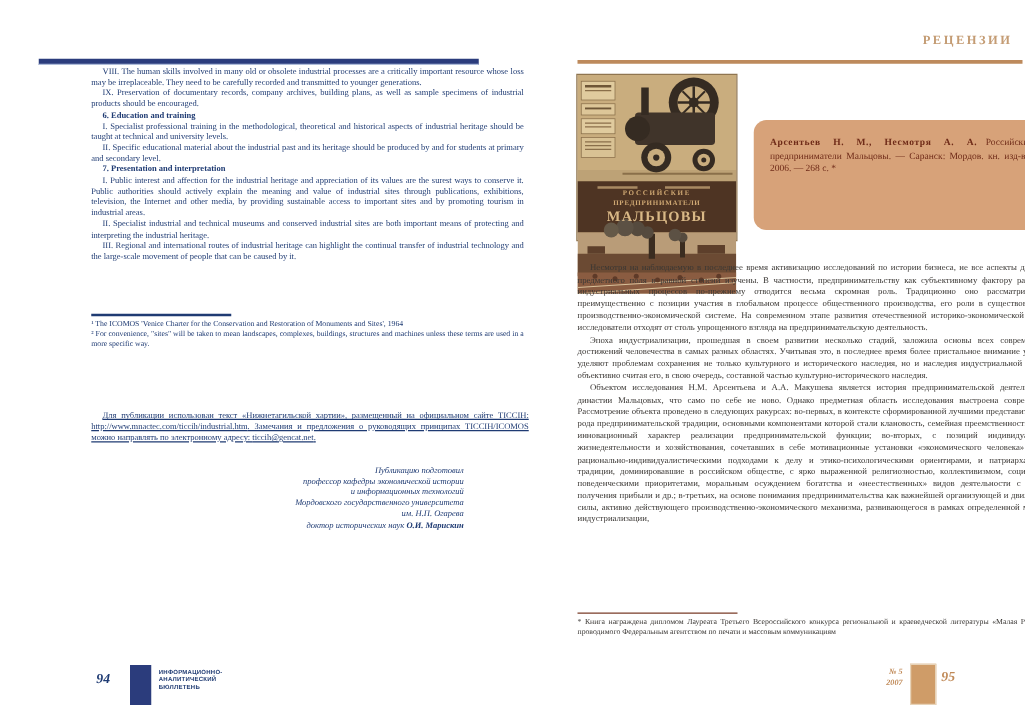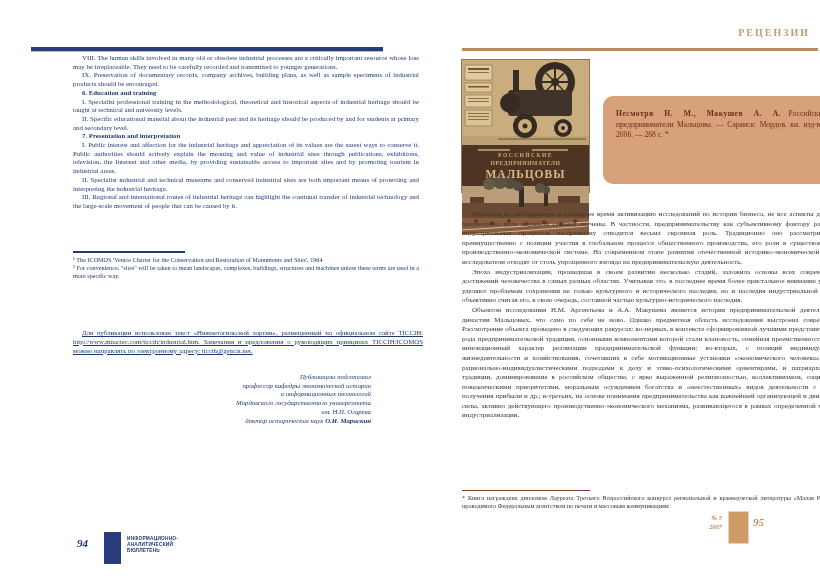--- a/index.html
+++ b/index.html
@@ -41,21 +41,21 @@
   
   .citation{position:absolute;left:141px;top:96px;width:235px;height:88px;background:#d7a279;border-radius:10px;}
   .citation-inner{position:absolute;left:13px;top:13px;width:210px;color:#6f2b18;font-size:7.6px;line-height:10.5px;text-align:justify;}
   .citation-inner .authors{font-weight:bold;letter-spacing:.5px;word-spacing:2.5px;}
 
   .rp-body{position:absolute;left:0;top:210px;width:378px;color:#3a3734;font-size:7px;line-height:9.6px;text-align:justify;}
   .rp-body p{margin:0;text-indent:10px;}
   .rp-fnrule{position:absolute;left:0;top:490px;width:128px;height:1px;background:#7a3c28;}
   .rp-footnote{position:absolute;left:0;top:494px;width:378px;color:#3a3734;font-size:6.2px;line-height:8px;text-align:justify;}
 
-  .footer-right{position:absolute;left:660px;top:508px;width:130px;height:42px;}
+  .footer-right{position:absolute;left:660px;top:528px;width:130px;height:42px;}
   .fr-issue{position:absolute;left:0;top:6px;width:62px;text-align:right;color:#c08a58;font-size:6.5px;line-height:8.5px;font-weight:bold;font-style:italic;}
   .fr-rect{position:absolute;left:68px;top:3px;width:19px;height:31px;background:#cf9c68;border:1px solid #e7d3b8;}
   .fr-num{position:absolute;left:93px;top:8px;color:#c08a58;font-size:11px;font-style:italic;font-weight:bold;}
 </style>
 </head>
 <body>
 
 <div class="canvas">
 
   <div class="page-left">
@@ -172,21 +172,21 @@
         <circle cx="113" cy="161" r="2" fill="#5e3a28"></circle>
       </svg>
       <div class="cover-title">
         <div class="t1">РОССИЙСКИЕ</div>
         <div class="t2">ПРЕДПРИНИМАТЕЛИ</div>
         <div class="t3">МАЛЬЦОВЫ</div>
       </div>
     </div>
 
     <div class="citation">
-      <div class="citation-inner"><span class="authors">Несмотря Н. М., Макушев А. А.</span><span> Российские предприниматели Мальцовы. — Саранск: Мордов. кн. изд-во, 2006. — 268 с. *</span></div>
+      <div class="citation-inner"><span class="authors">Арсентьев Н. М., Несмотря А. А.</span><span> Российские предприниматели Мальцовы. — Саранск: Мордов. кн. изд-во, 2006. — 268 с. *</span></div>
     </div>
 
     <div class="rp-body">
       <p>Несмотря на наблюдаемую в последнее время активизацию исследований по истории бизнеса, не все аспекты данного предметного поля в равной степени изучены. В частности, предпринимательству как субъективному фактору развития индустриальных процессов по-прежнему отводится весьма скромная роль. Традиционно оно рассматривалось преимущественно с позиции участия в глобальном процессе общественного производства, его роли в существовавшей производственно-экономической системе. На современном этапе развития отечественной историко-экономической науки исследователи отходят от столь упрощенного взгляда на предпринимательскую деятельность.</p>
       <p>Эпоха индустриализации, прошедшая в своем развитии несколько стадий, заложила основы всех современных достижений человечества в самых разных областях. Учитывая это, в последнее время более пристальное внимание ученые уделяют проблемам сохранения не только культурного и исторического наследия, но и наследия индустриальной эпохи, объективно считая его, в свою очередь, составной частью культурно-исторического наследия.</p>
       <p>Объектом исследования Н.М. Арсентьева и А.А. Макушева является история предпринимательской деятельности династии Мальцовых, что само по себе не ново. Однако предметная область исследования выстроена современно. Рассмотрение объекта проведено в следующих ракурсах: во-первых, в контексте сформированной лучшими представителями рода предпринимательской традиции, основными компонентами которой стали клановость, семейная преемственность дела, инновационный характер реализации предпринимательской функции; во-вторых, с позиций индивидуальной жизнедеятельности и хозяйствования, сочетавших в себе мотивационные установки «экономического человека» с его рационально-индивидуалистическими подходами к делу и этико-психологическими ориентирами, и патриархальные традиции, доминировавшие в российском обществе, с ярко выраженной религиозностью, коллективизмом, социально-поведенческими приоритетами, моральным осуждением богатства и «неестественных» видов деятельности с целью получения прибыли и др.; в-третьих, на основе понимания предпринимательства как важнейшей организующей и движущей силы, активно действующего производственно-экономического механизма, развивающегося в рамках определенной модели индустриализации,</p>
     </div>
 
     <div class="rp-fnrule"></div>
     <div class="rp-footnote">* Книга награждена дипломом Лауреата Третьего Всероссийского конкурса региональной и краеведческой литературы «Малая Родина», проводимого Федеральным агентством по печати и массовым коммуникациям</div>

